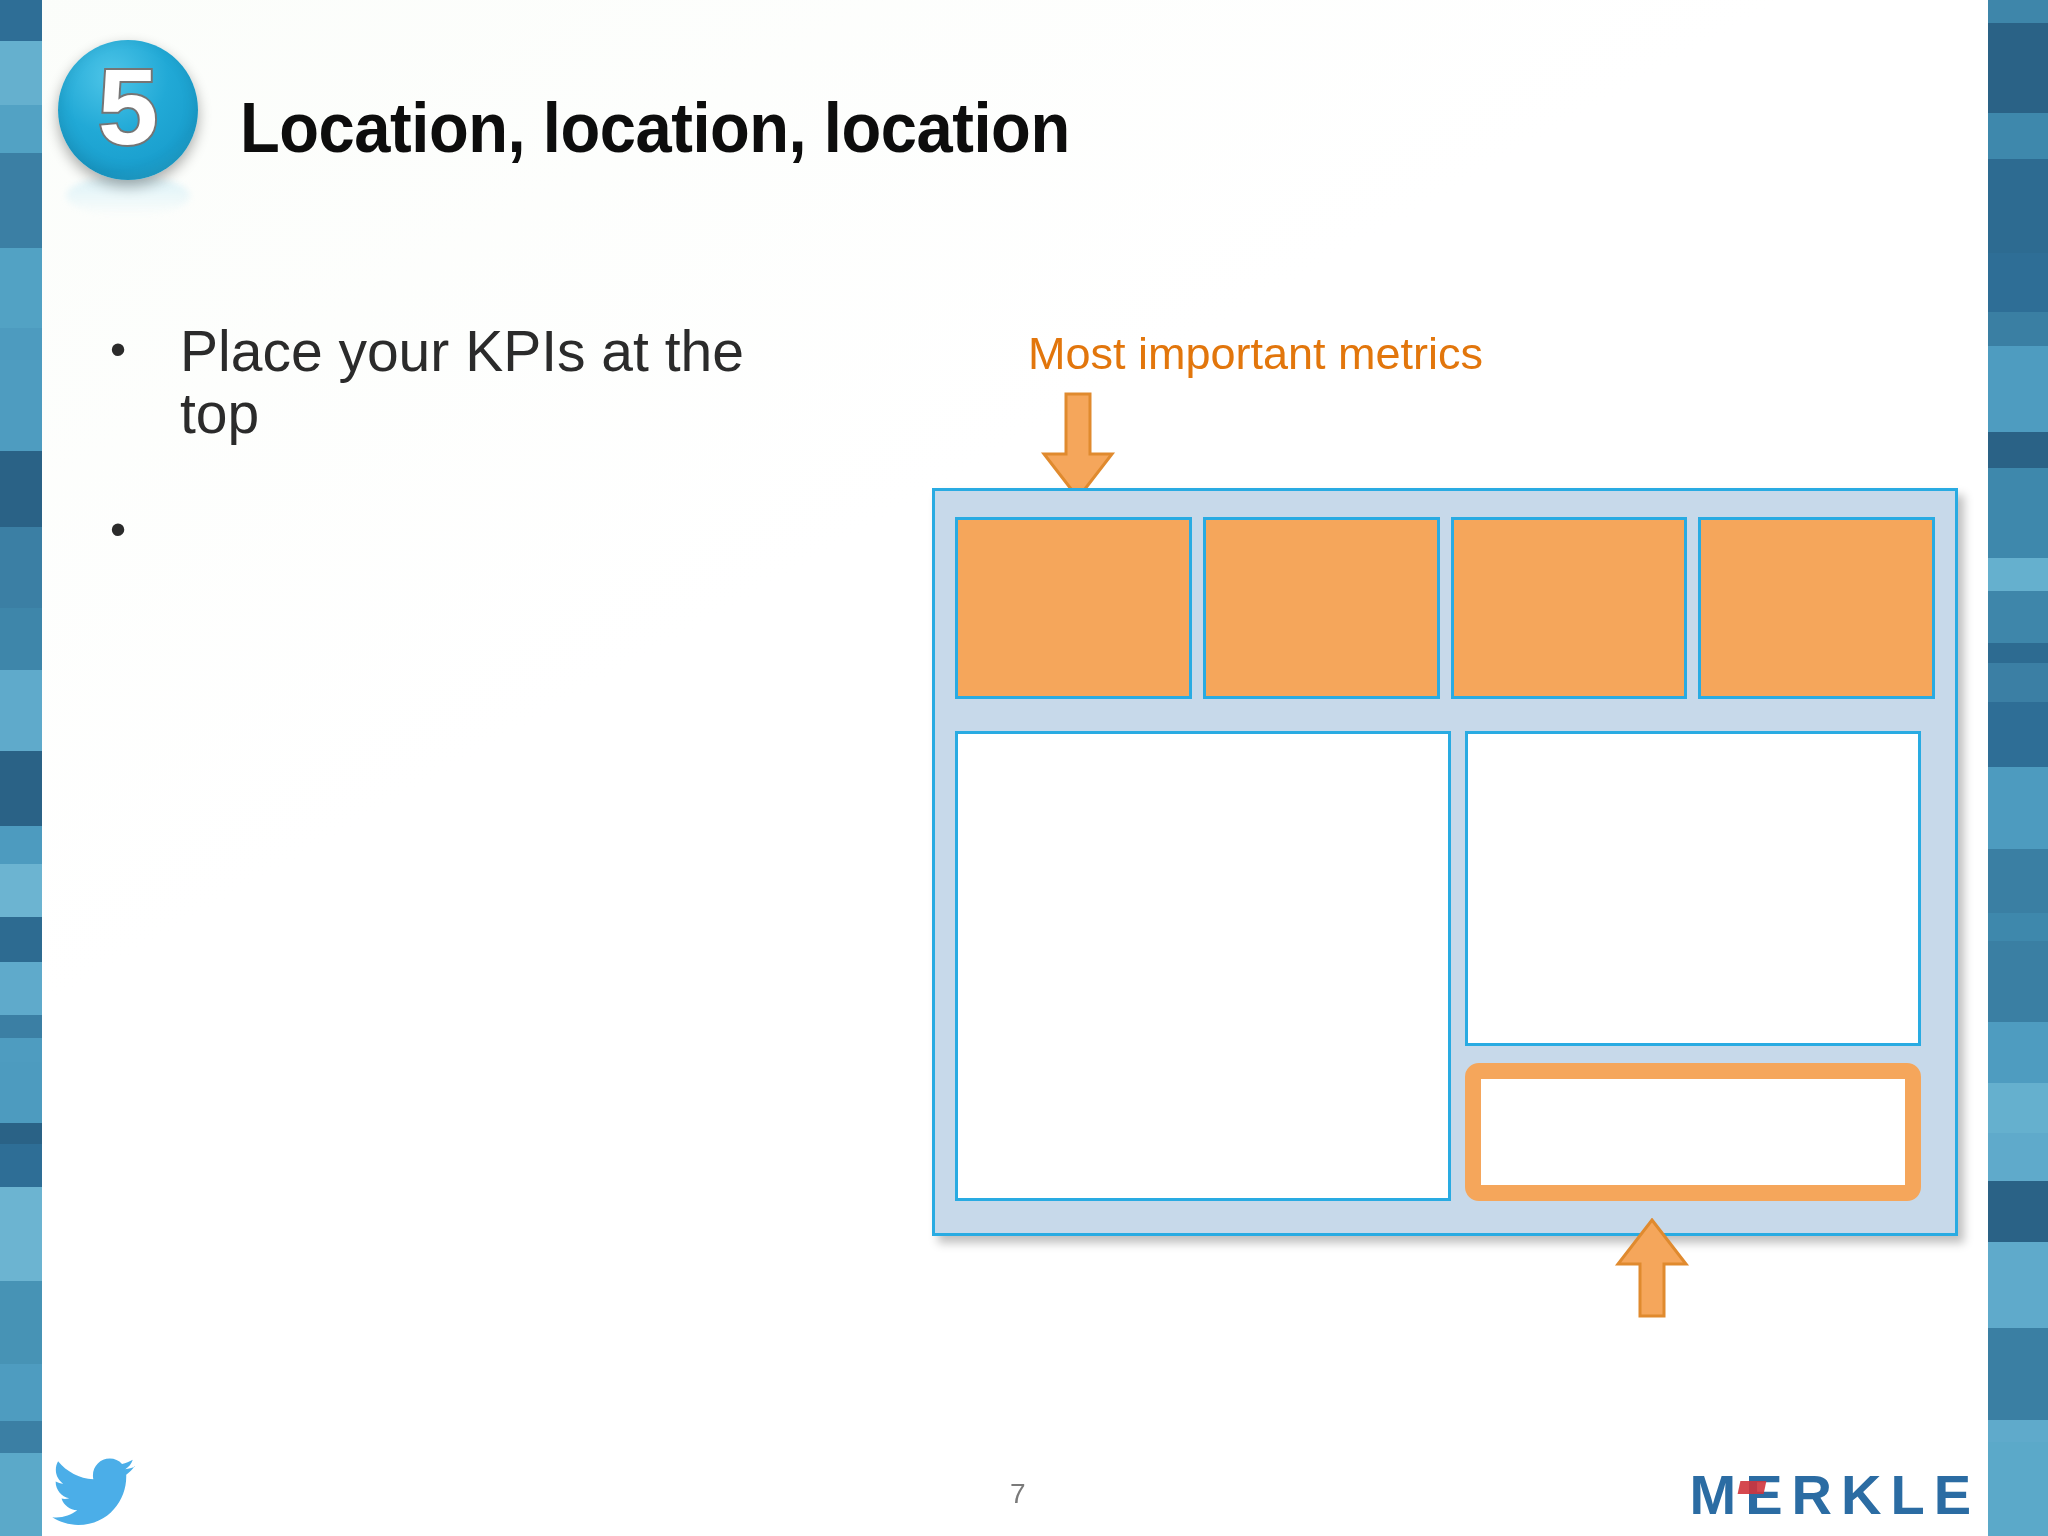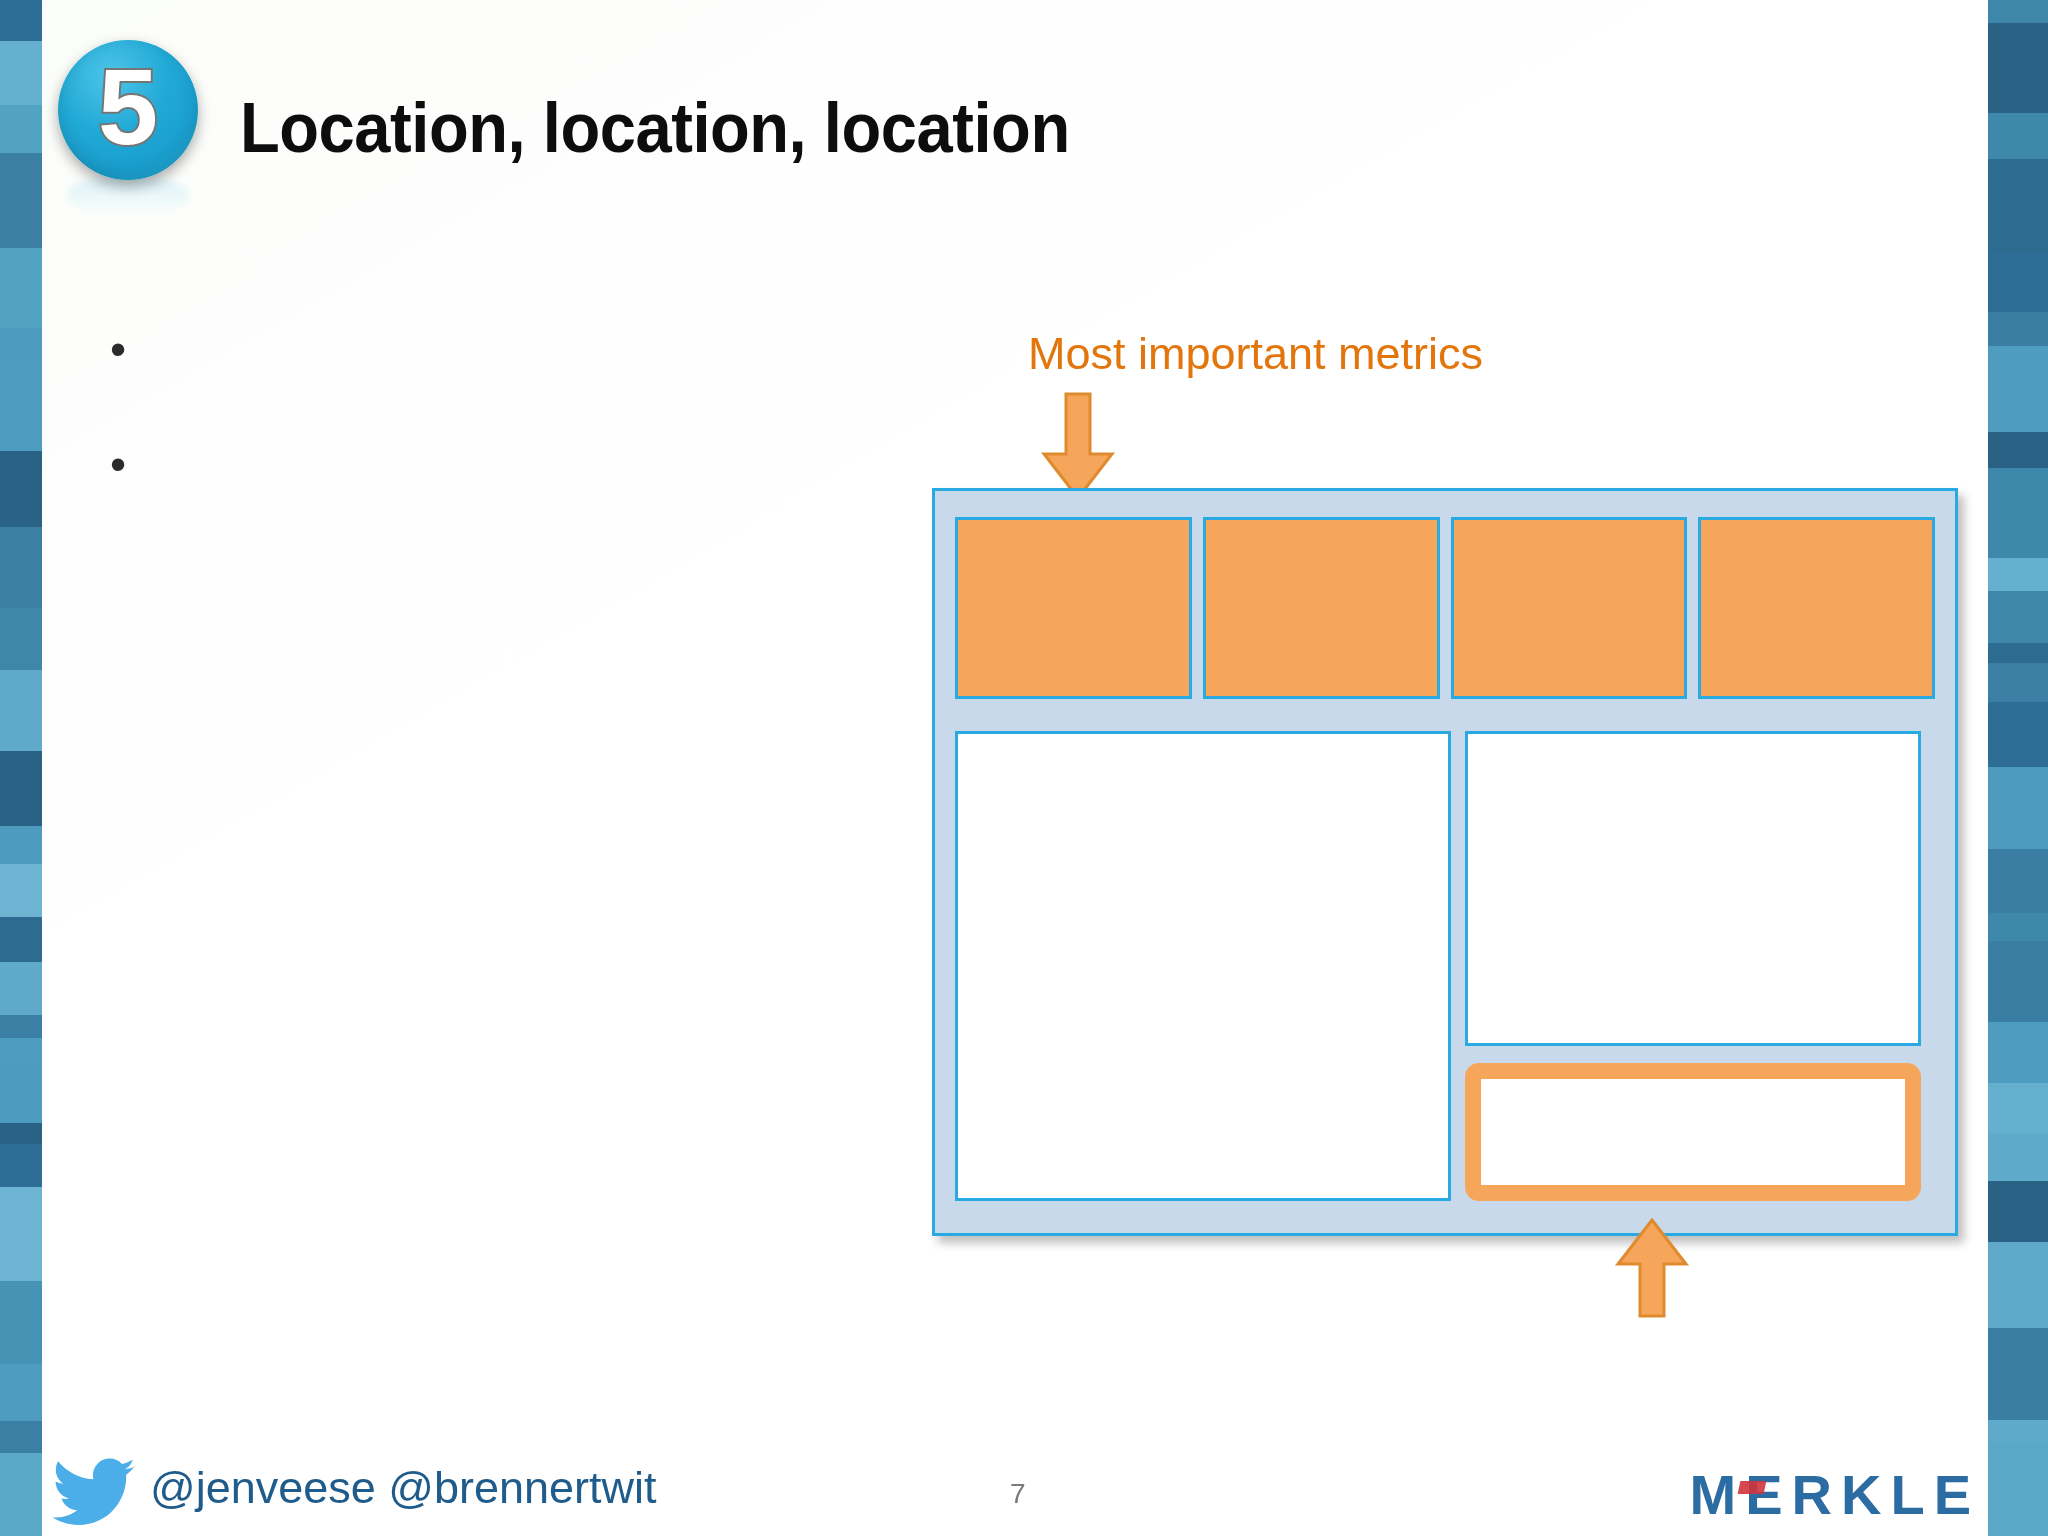--- a/index.html
+++ b/index.html
@@ -278,20 +278,21 @@
   <div class="badge-reflection"></div>
   <div class="badge">
     <span>5</span>
   </div>
 
   <div class="slide-title">Location, location, location</div>
 
   <div class="bullets">
     <div class="bullet">
       <div class="dot">•</div>
+      <div class="btext">Place your KPIs at the top</div>
     </div>
     <div class="bullet">
       <div class="dot">•</div>
     </div>
   </div>
 
   <div class="diagram">
 
     <div class="ann top">Most important metrics</div>
 
@@ -313,17 +314,16 @@
 
     <svg class="arrow" style="left:1612px; top:1218px;" width="80" height="100" viewBox="0 0 80 100">
       <polygon points="40,2 74,46 52,46 52,98 28,98 28,46 6,46" fill="#F5A65B" stroke="#E08A2E" stroke-width="3"></polygon>
     </svg>
 
   </div>
 
   <svg class="twitter-bird" viewBox="0 0 100 86">
     <path d="M99 10.2c-3.6 1.6-7.5 2.7-11.6 3.2 4.2-2.5 7.4-6.5 8.9-11.2-3.9 2.3-8.2 4-12.8 4.9C79.8 3.1 74.6.7 68.8.7c-11.1 0-20.1 9-20.1 20.1 0 1.6.2 3.1.5 4.6C32.5 24.5 17.3 16.3 7.1 3.8c-1.7 3-2.7 6.5-2.7 10.2 0 7 3.6 13.1 8.9 16.7-3.3-.1-6.4-1-9.1-2.5v.3c0 9.7 6.9 17.8 16.1 19.7-1.7.5-3.4.7-5.3.7-1.3 0-2.5-.1-3.8-.4 2.6 8 10 13.8 18.8 14-6.9 5.4-15.6 8.6-25 8.6-1.6 0-3.2-.1-4.8-.3 8.9 5.7 19.5 9.1 30.9 9.1 37.1 0 57.4-30.7 57.4-57.3v-2.6c4-2.8 7.4-6.4 10.1-10.4z" fill="#4BAEE8"></path>
   </svg>
-  <div class="footer-handles">@jenveese @brennertwit</div>
   <div class="page-num">7</div>
   <div class="merkle"><span>M</span><span class="acc">E</span><span>RKLE</span></div>
 
 </div>
 
 </body></html>

